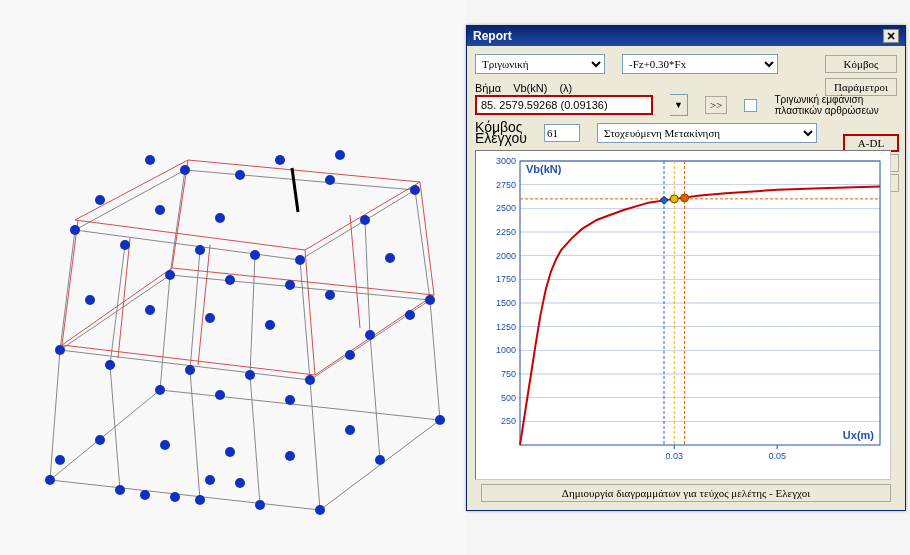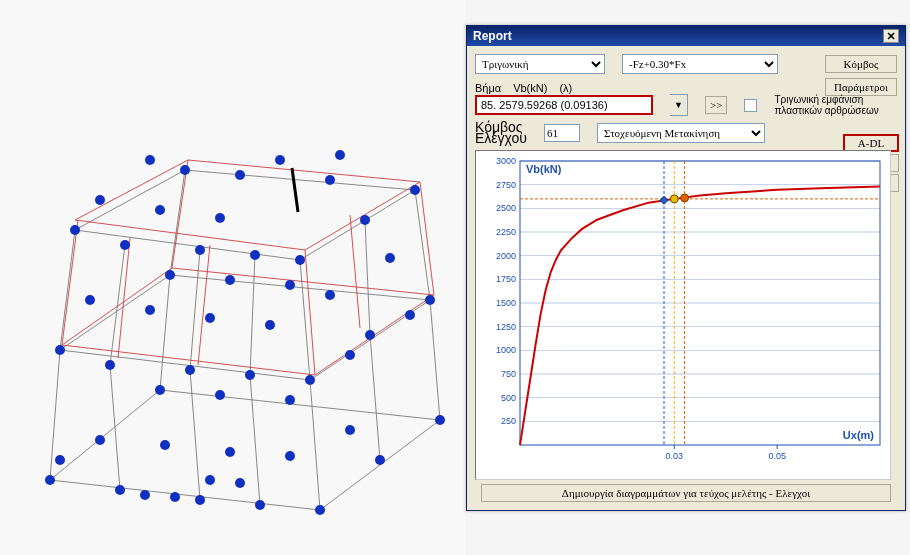--- a/index.html
+++ b/index.html
@@ -262,21 +262,21 @@
         <div>πλαστικών αρθρώσεων</div>
       </div>
     </div>
 
     <div class="row">
       <div style="font-size:14px;line-height:11px;">
         <div>Κόμβος</div>
         <div>Ελέγχου</div>
       </div>
       <input type="text" style="width: 36px;" value="61">
-      <select style="width:168px">
+      <select style="width:220px">
         <option>Στοχευόμενη Μετακίνηση</option>
       </select>
     </div>
 
     <div class="side-btns">
       <button class="btn highlighted">A-DL</button>
       <button class="btn">B-SD</button>
       <button class="btn">Γ-NC</button>
     </div>
 

